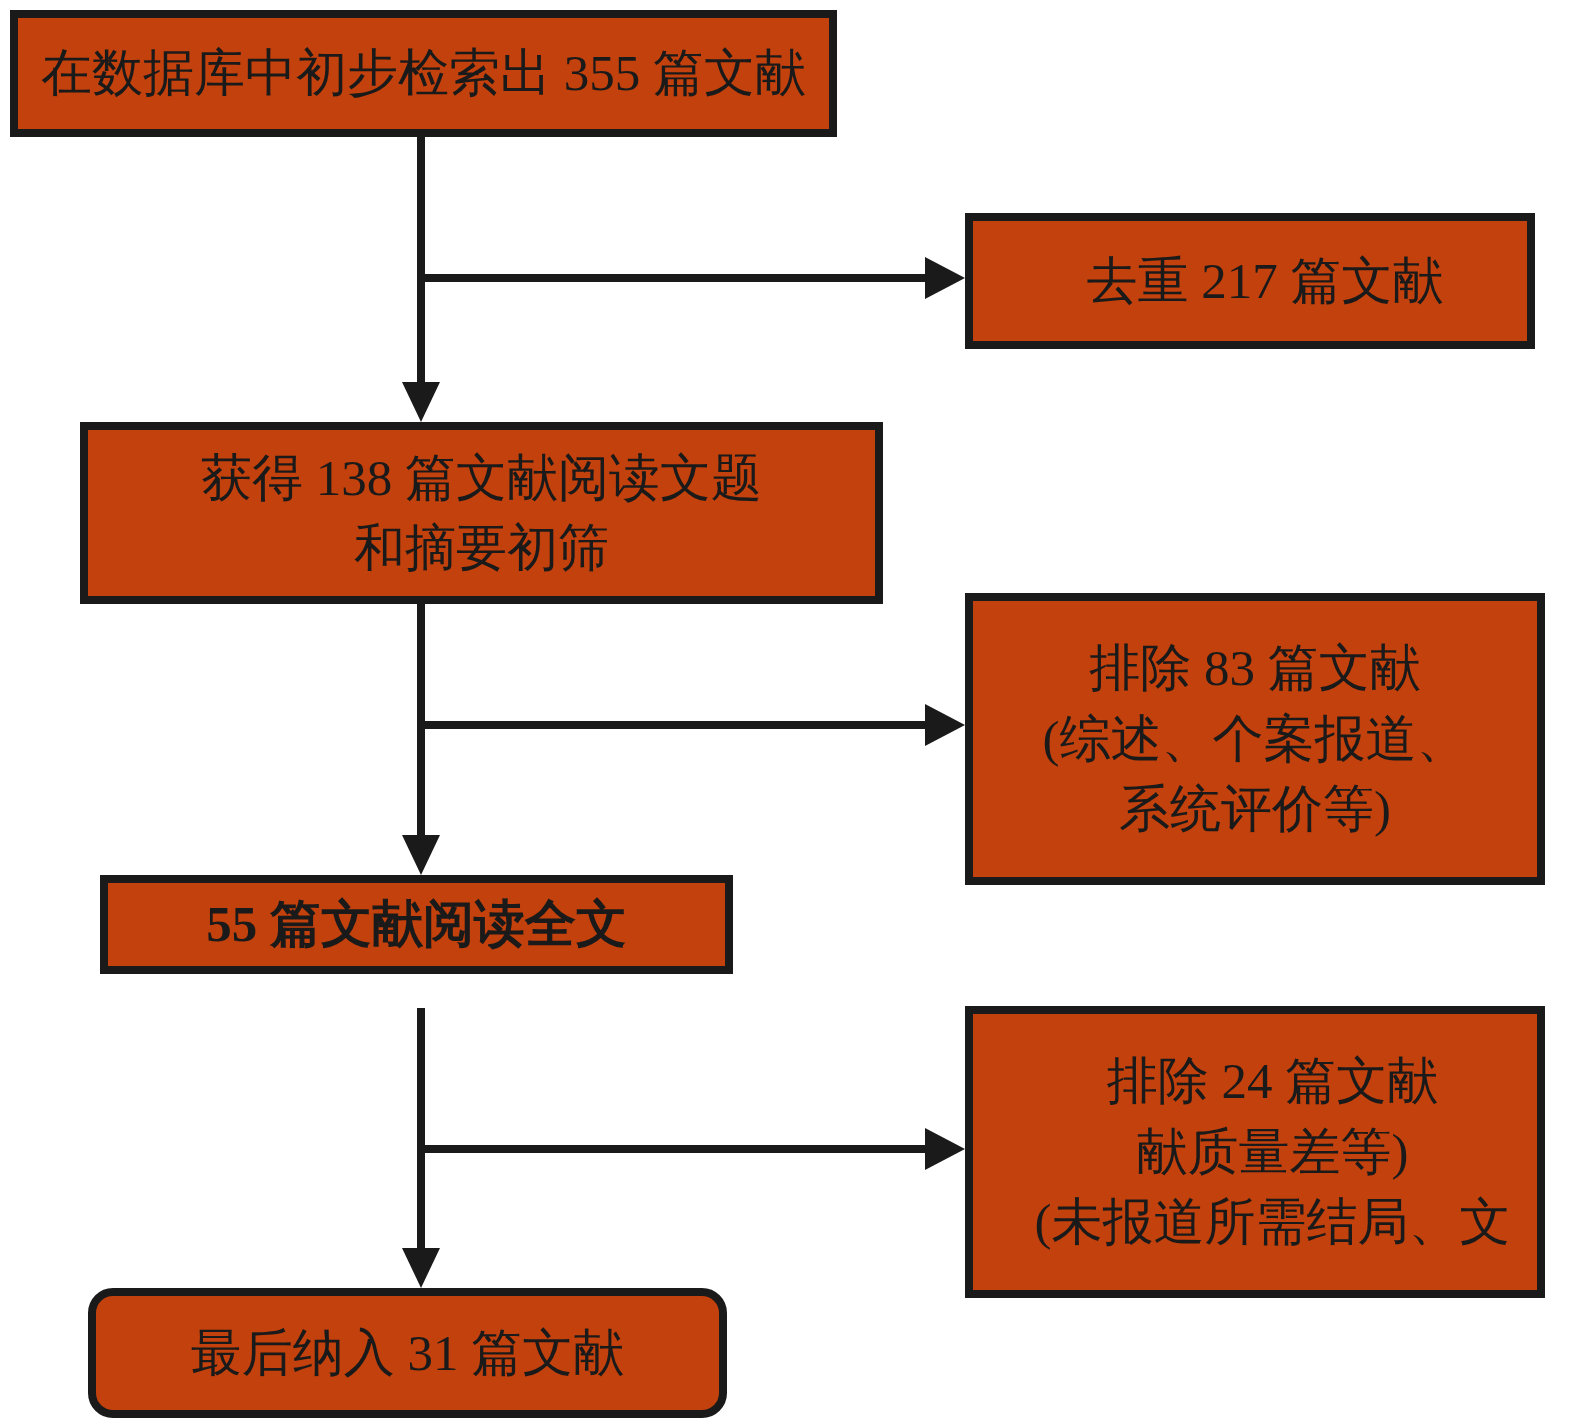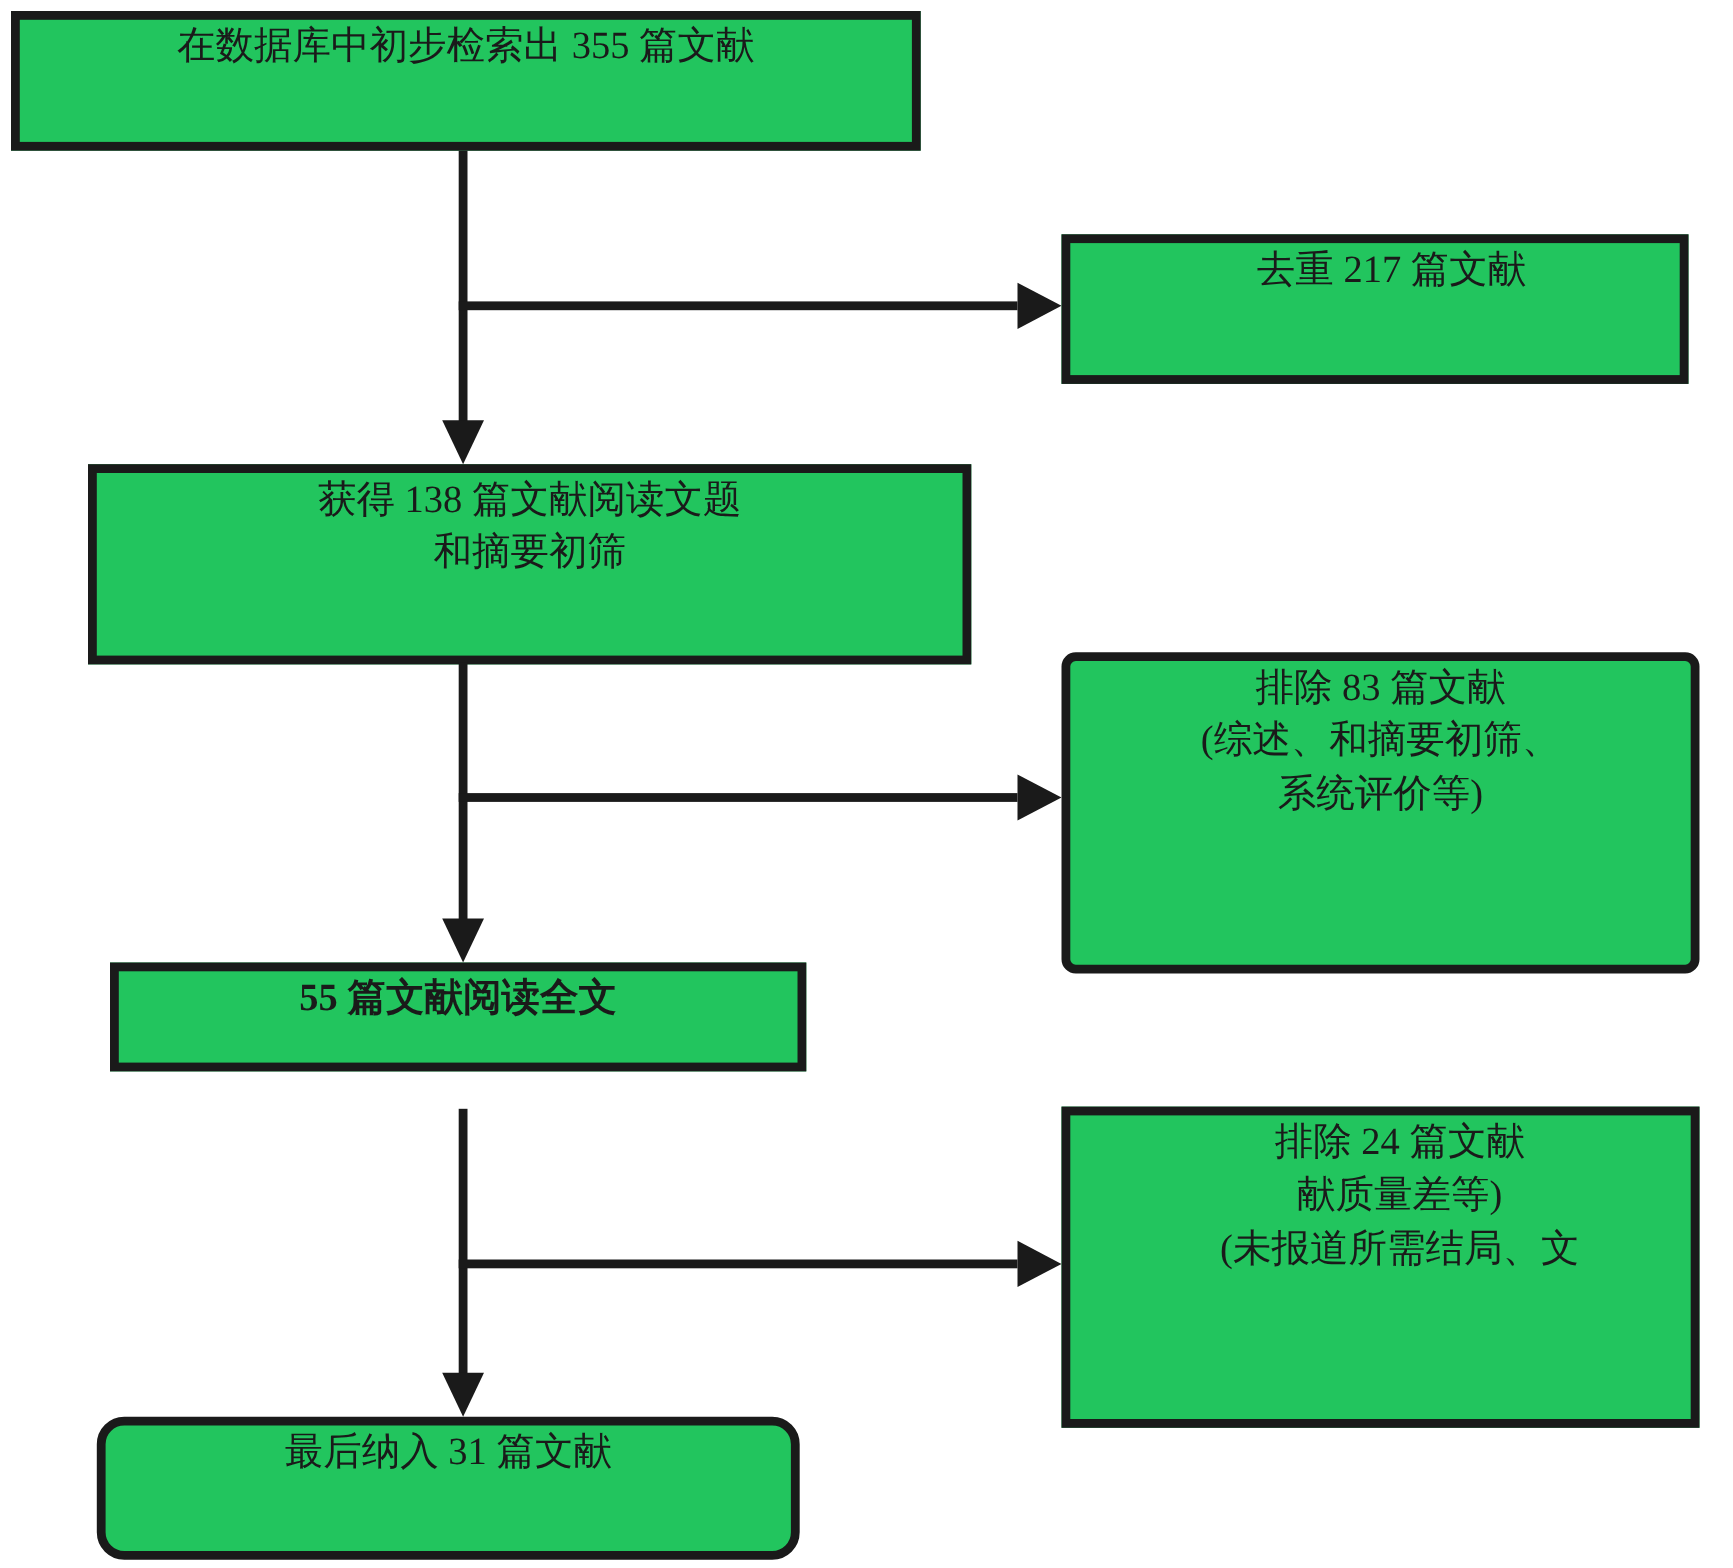--- a/index.html
+++ b/index.html
@@ -9,26 +9,27 @@
     height: 1425px;
     background: #ffffff;
     font-family: "Liberation Serif", "DejaVu Serif", serif;
     color: #1a1a1a;
     overflow: hidden;
   }
   .node {
     position: absolute;
     box-sizing: border-box;
     border: 8px solid #1a1a1a;
-    background: #22c55e;
+    background: #c2410c;
     display: flex;
     flex-direction: column;
+    justify-content: center;
     align-items: center;
     text-align: center;
-    font-size: 35px;
+    font-size: 51px;
     line-height: 1.38;
   }
   .line { display: block; white-space: nowrap; }
   .vline, .hline { position: absolute; background: #1a1a1a; }
   .vline { width: 8px; }
   .hline { height: 8px; }
   .arrow-down {
     position: absolute; width: 0; height: 0;
     border-left: 19px solid transparent;
     border-right: 19px solid transparent;
@@ -64,23 +65,23 @@
     <span class="line">获得 138 篇文献阅读文题</span>
     <span class="line">和摘要初筛</span>
   </div>
 
   <div class="vline" style="left:417px; top:602px; height:237px;"></div>
   <div class="arrow-down" style="left:402px; top:835px;"></div>
 
   <div class="hline" style="left:417px; top:721px; width:508px;"></div>
   <div class="arrow-right" style="left:925px; top:704px;"></div>
 
-  <div class="node" style="left:965px; top:593px; width:580px; height:292px;border-radius:13px;">
+  <div class="node" style="left:965px; top:593px; width:580px; height:292px;">
     <span class="line">排除 83 篇文献</span>
-    <span class="line">(综述、和摘要初筛、</span>
+    <span class="line">(综述、个案报道、</span>
     <span class="line">系统评价等)</span>
   </div>
 
   <div class="node" style="left:100px; top:875px; width:633px; height:99px;font-weight:bold;">
     <span class="line">55 篇文献阅读全文</span>
   </div>
 
   <div class="vline" style="left:417px; top:1008px; height:244px;"></div>
   <div class="arrow-down" style="left:402px; top:1248px;"></div>
 

